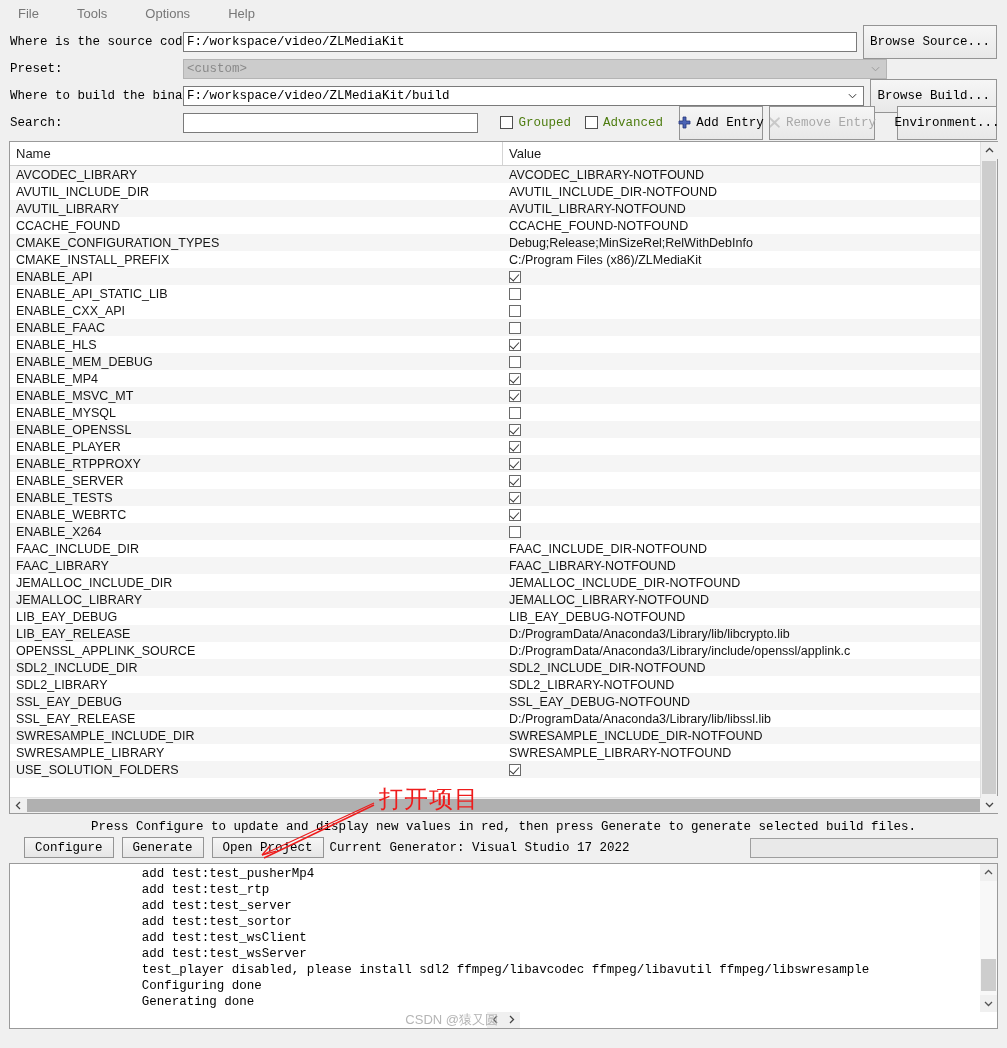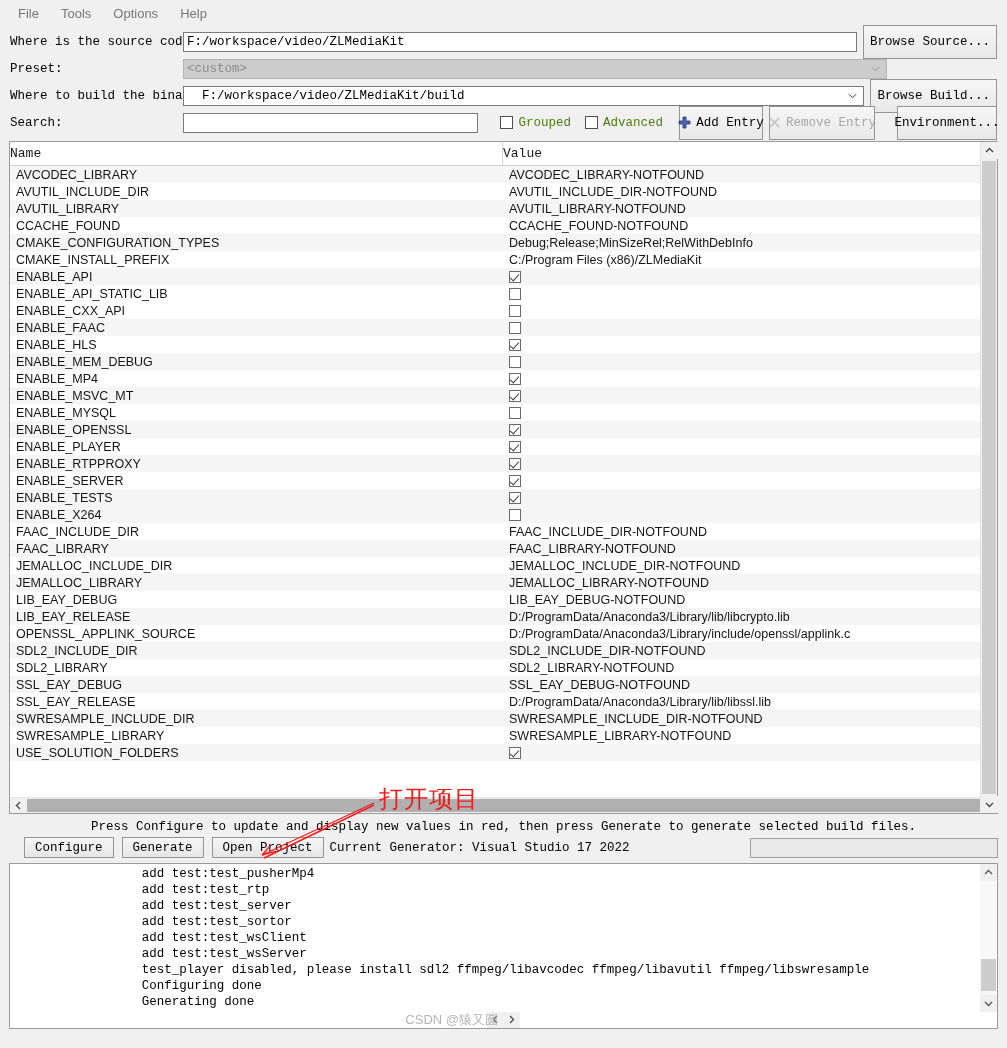--- a/index.html
+++ b/index.html
@@ -10,21 +10,21 @@
     font-family: "Liberation Sans", sans-serif;
     overflow: hidden;
   }
   
   #menubar {
     height: 26px;
     background: #f0f0f0;
     display: flex;
     align-items: center;
     padding-left: 8px;
-    gap: 2px;
+    gap: 18px;
   }
   .menu-item {
     font-family: "Liberation Sans", sans-serif;
     font-size: 13px;
     color: #777777;
     padding: 3px 10px;
     cursor: default;
   }
 
   
@@ -73,21 +73,21 @@
     display: flex;
     align-items: center;
   }
   .combo-editable {
     flex: 1;
     height: 20px;
     border: 1px solid #7a7a7a;
     background: #ffffff;
     font-family: "Liberation Mono", monospace;
     font-size: 12.5px;
-    padding: 0 18px;
+    padding: 0 3px;
     line-height: 18px;
     color: #000;
     position: relative;
     display: flex;
     align-items: center;
   }
   .combo-arrow {
     position: absolute;
     right: 6px;
     top: 50%;
@@ -167,23 +167,24 @@
     flex-direction: column;
   }
   #table-header {
     height: 24px;
     display: flex;
     background: #ffffff;
     border-bottom: 1px solid #d0d0d0;
     flex: none;
   }
   .th {
-    font-family: Liberation Mono, monospace;
+    font-family: Liberation Sans, sans-serif;
     font-size: 13px;
     color: #1a1a1a;
+    padding-left: 6px;
     line-height: 23px;
     cursor: default;
   }
   .th.name { width: 493px; border-right: 1px solid #d4d4d4; }
   .th.value { flex: 1; }
   #table-body {
     flex: 1;
     overflow: hidden;
     position: relative;
   }
@@ -568,20 +569,26 @@
         </div>
       </div>
       <div class="trow">
         <div class="cell-name">ENABLE_SERVER</div>
         <div class="cell-value">
           <span class="vcheck on"></span>
         </div>
       </div>
       <div class="trow alt">
         <div class="cell-name">ENABLE_TESTS</div>
+        <div class="cell-value">
+          <span class="vcheck on"></span>
+        </div>
+      </div>
+      <div class="trow">
+        <div class="cell-name">ENABLE_WEBRTC</div>
         <div class="cell-value">
           <span class="vcheck on"></span>
         </div>
       </div>
       <div class="trow alt">
         <div class="cell-name">ENABLE_X264</div>
         <div class="cell-value">
           <span class="vcheck"></span>
         </div>
       </div>

